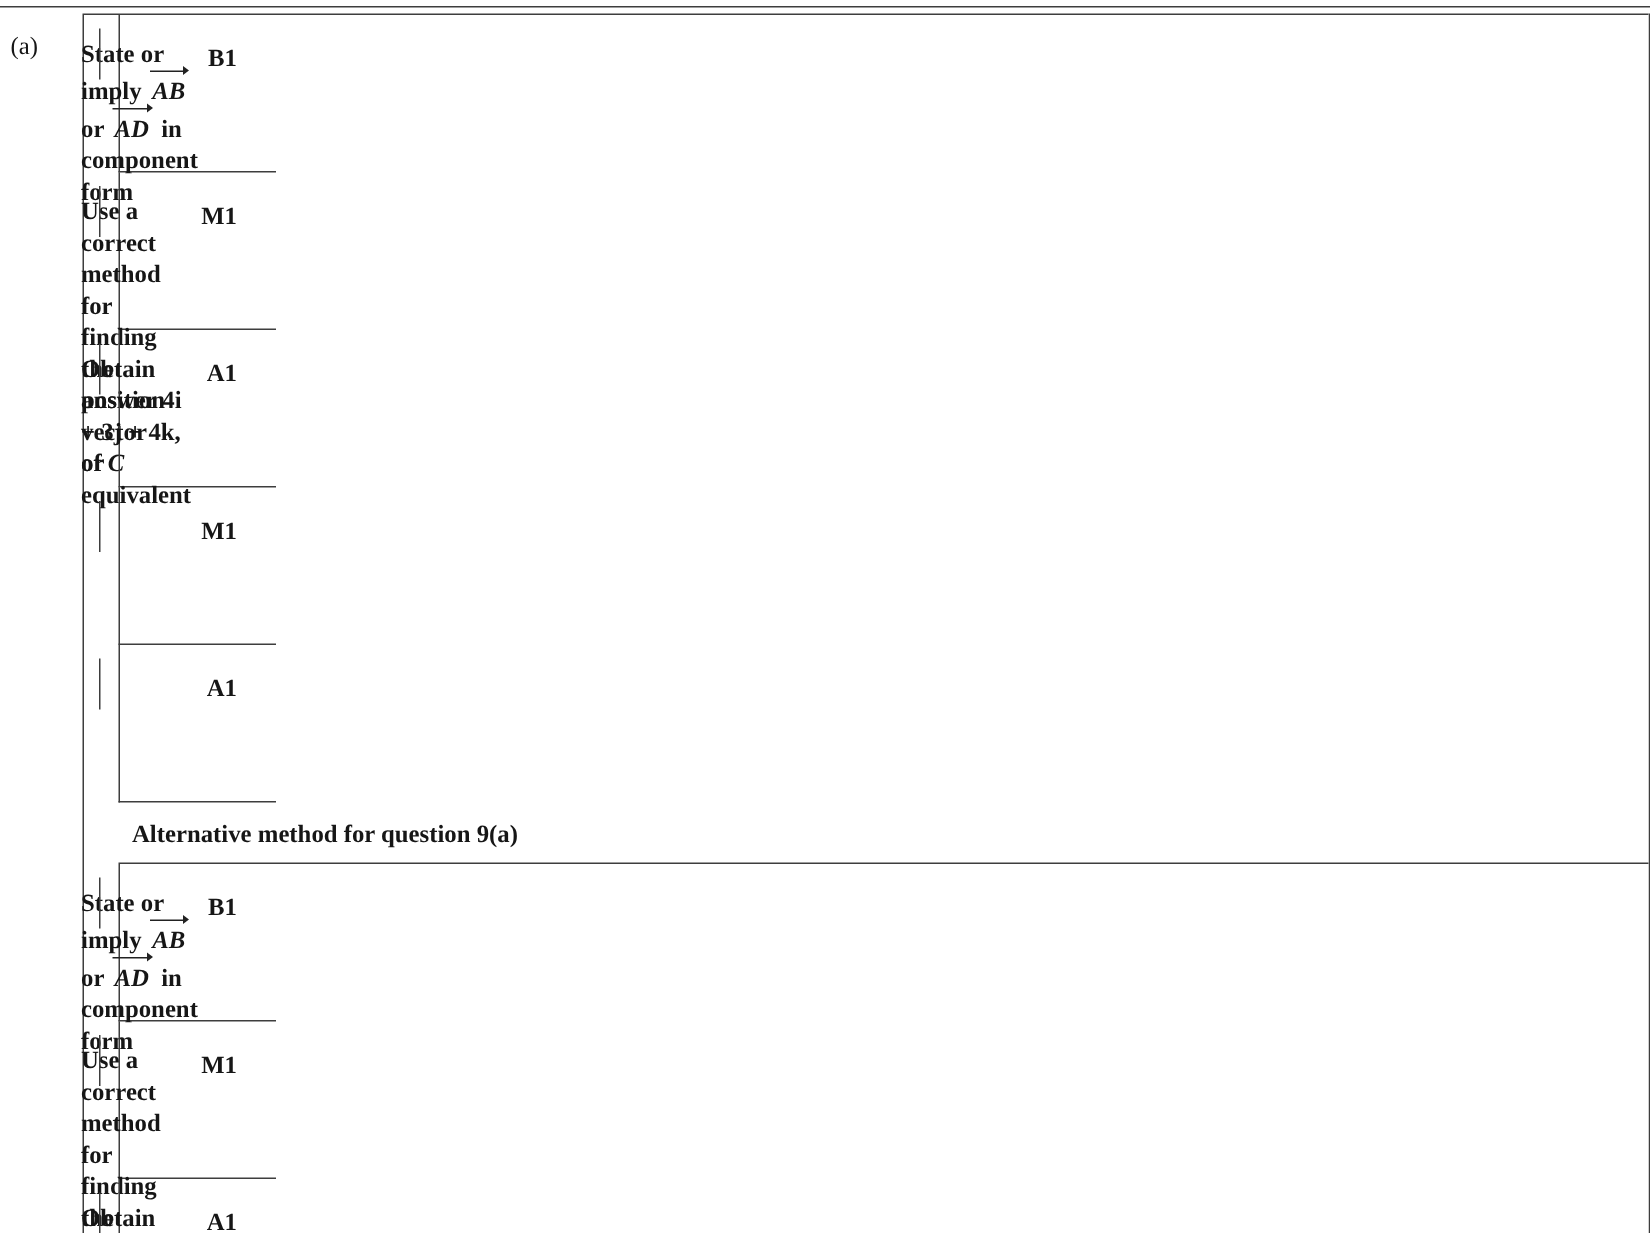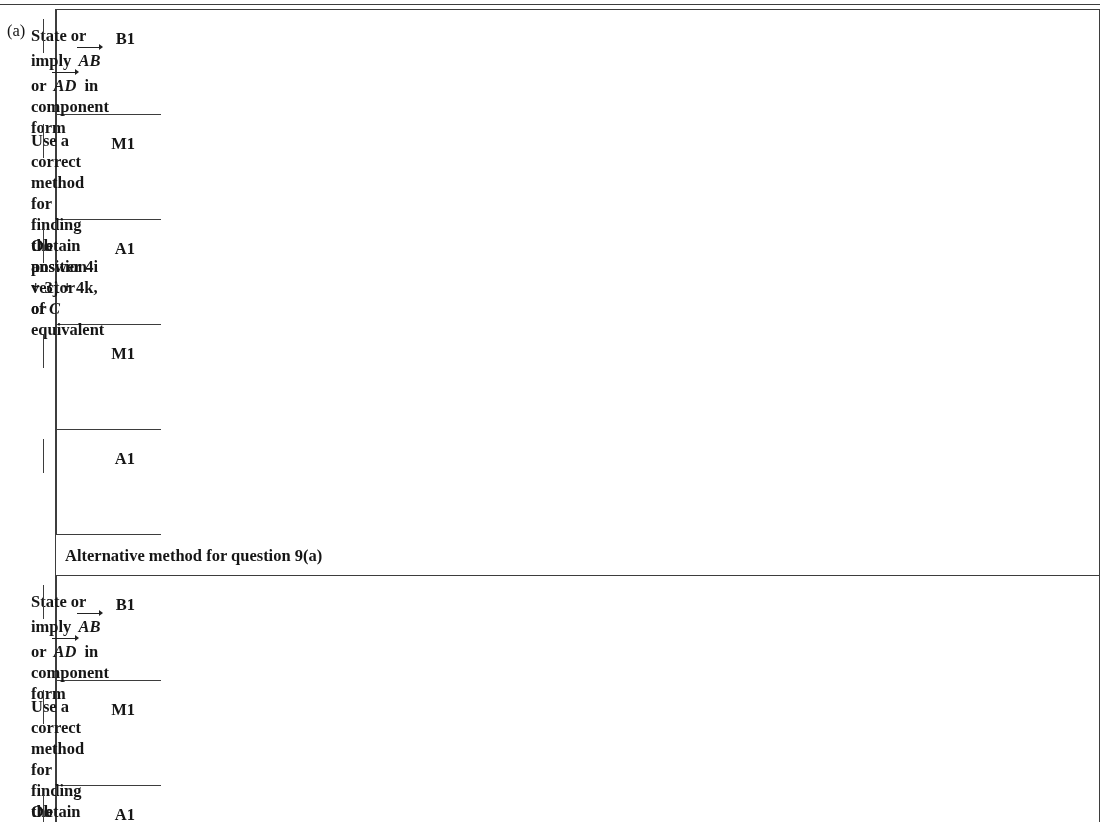--- a/index.html
+++ b/index.html
@@ -18,21 +18,21 @@
   .tbl{border-right:1px solid var(--line);}
   .section{display:flex;background:#fff;}
   .section:last-child{border-bottom:1px solid var(--line);}
   .part-cell{
     width:56px;flex:0 0 56px;box-sizing:border-box;
     border-right:1px solid var(--line);
     padding:11px 4px 0 7px;
   }
   .section:first-child .rows{border-top:1px solid var(--line);}
   .rows{flex:1;display:flex;flex-direction:column;min-width:0;}
-  .row{display:flex;min-height:40px;border-bottom:1px solid var(--line);}
+  .row{display:flex;min-height:40px;border-bottom:1px solid var(--line);margin-left:23px;}
   .row:last-child{border-bottom:none;}
   .desc{flex:1;display:flex;align-items:center;padding:6px 12px 6px 9px;min-width:0;}
   .desc .txt{display:block;}
   .mark{
     width:105px;flex:0 0 105px;box-sizing:border-box;
     border-left:1px solid var(--line);
     display:flex;justify-content:flex-end;align-items:flex-start;
     padding:9px 13px 4px 4px;font-weight:bold;
   }
   .row.header .desc{font-weight:bold;}

